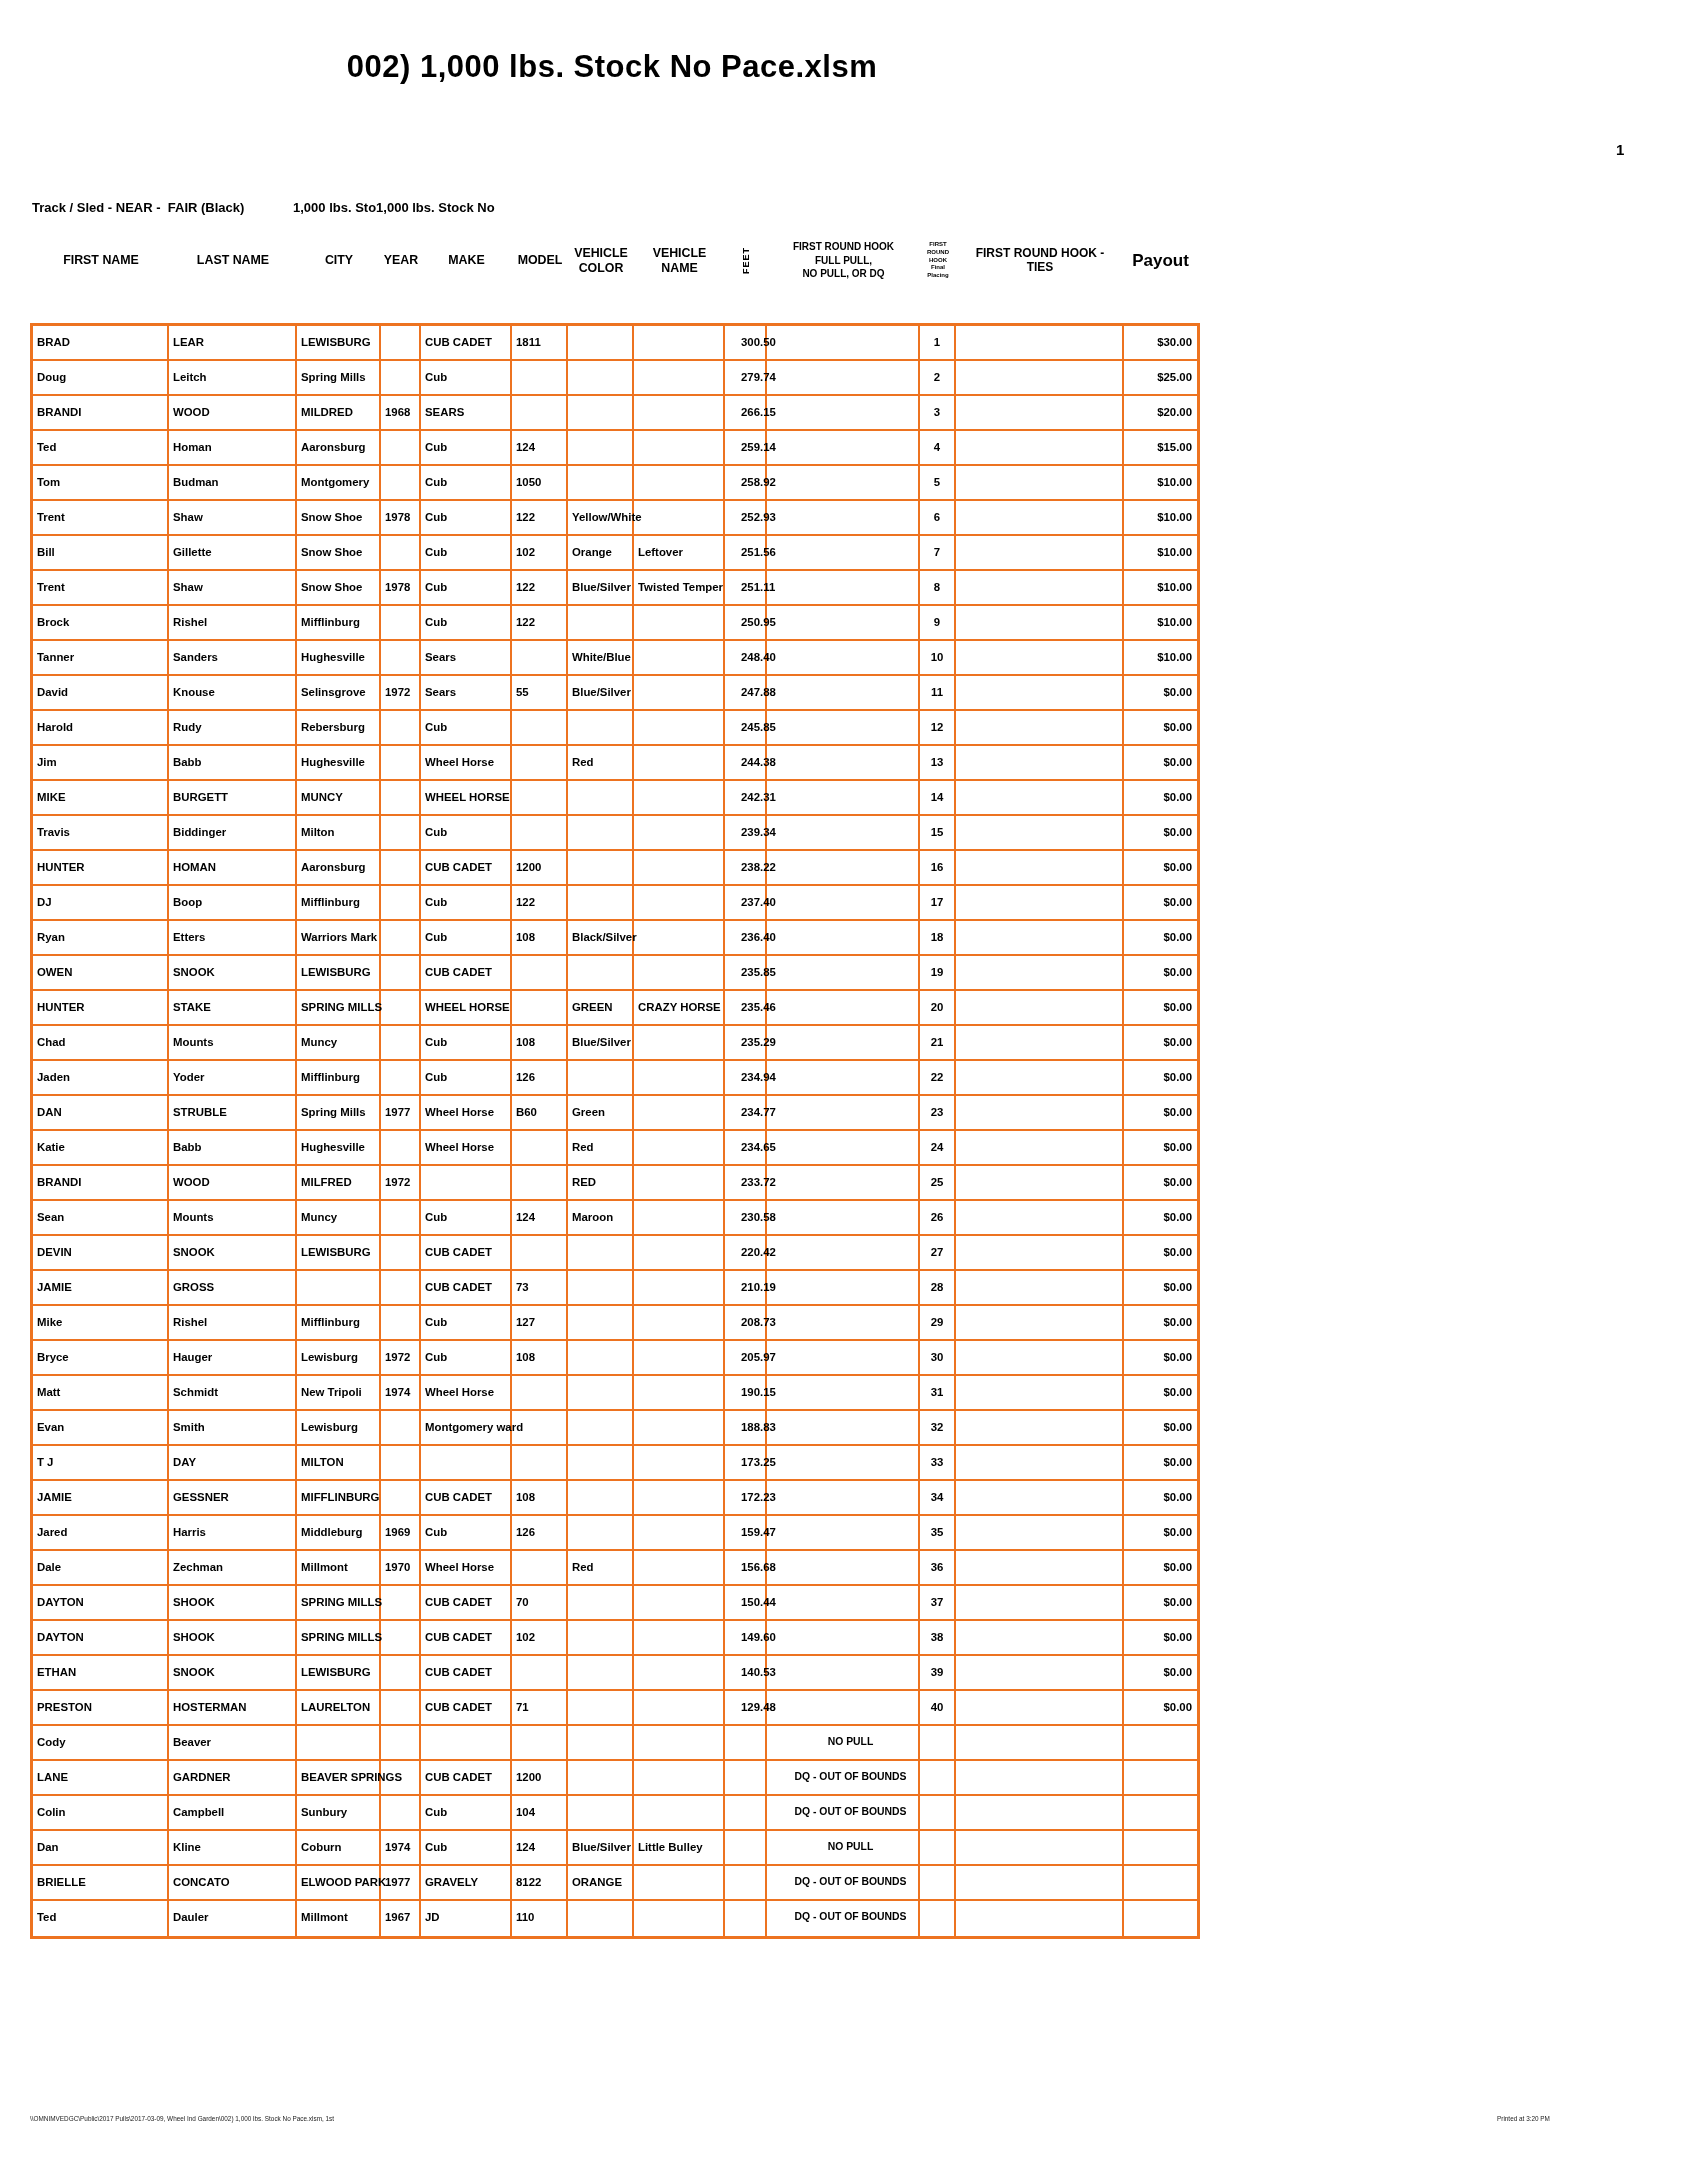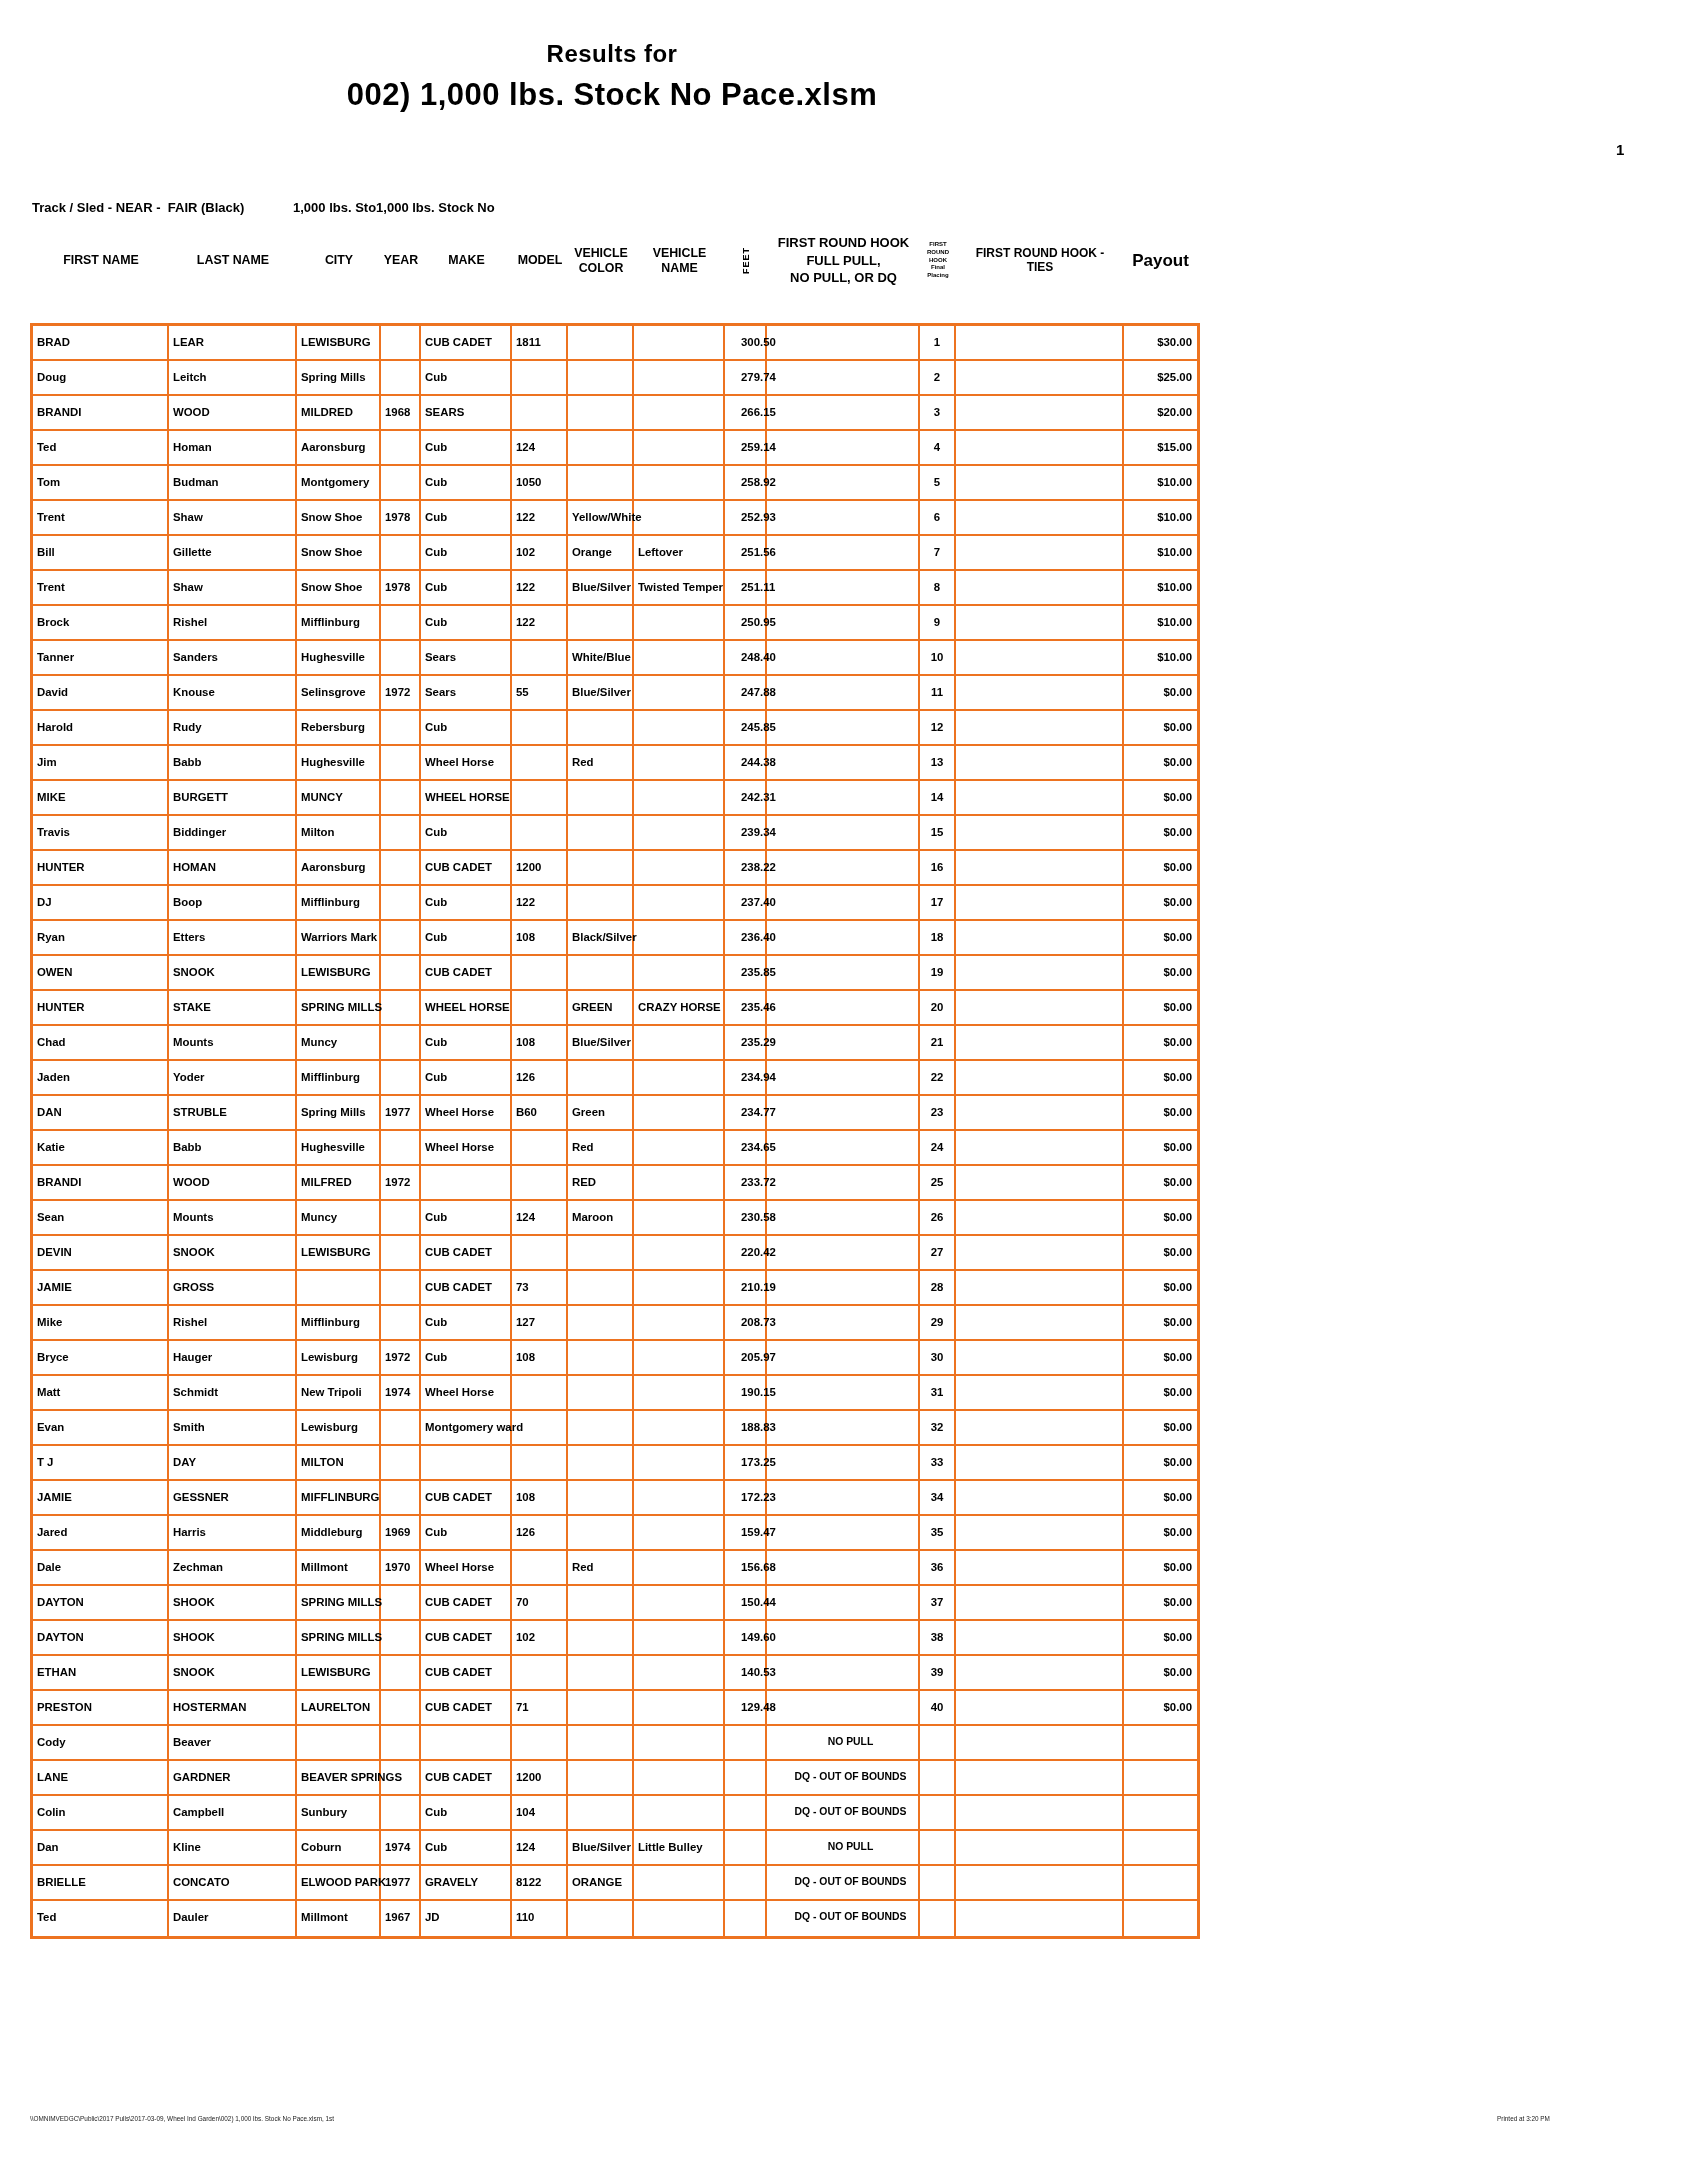--- a/index.html
+++ b/index.html
@@ -24,21 +24,21 @@
   .meta{ position:absolute; top:200px; left:30px; width:1164px; height:20px; font-weight:bold; font-size:13px; }
   .meta-track{ position:absolute; left:2px; top:0; white-space:pre; }
   .meta-class{ position:absolute; left:263px; top:0; white-space:pre; }
 
   .header-row{
     position:absolute; top:224px; left:33px;
     display:grid; grid-template-columns:var(--cols);
     width:1164px; height:73px; align-items:center;
   }
   .hcell{ text-align:center; font-weight:bold; font-size:12.4px; line-height:1.15; white-space:pre-line; }
-  .hcell.small{ font-size:13px; line-height:1.35; }
+  .hcell.small{ font-size:10px; line-height:1.35; }
   .hcell.tiny{ font-size:6px; line-height:1.3; }
   .hcell.ties{ font-size:12px; }
   .hcell.payout{ font-size:17px; }
   .hcell.vertical{
     writing-mode:vertical-rl; transform:rotate(180deg);
     font-size:9px; letter-spacing:1px; justify-self:center;
   }
 
   .grid{
     position:absolute; top:299px; left:30px;
@@ -62,21 +62,20 @@
 
   .footer-left{ position:absolute; left:30px; top:2115px; font-size:6.4px; color:#222; }
   .footer-right{ position:absolute; left:1497px; top:2115px; font-size:6.4px; color:#222; }
 </style>
 </head>
 <body>
 
 <div class="page">
 
   <div class="title-wrap">
-    <div class="title1">Results for</div>
     <div class="title2">002) 1,000 lbs. Stock No Pace.xlsm</div>
   </div>
 
   <div class="page-num">1</div>
 
   <div class="meta">
     <span class="meta-track">Track / Sled - NEAR -  FAIR (Black)</span>
     <span class="meta-class"><span>1,000 lbs. Sto</span><span>1,000 lbs. Stock No</span></span>
   </div>
 

